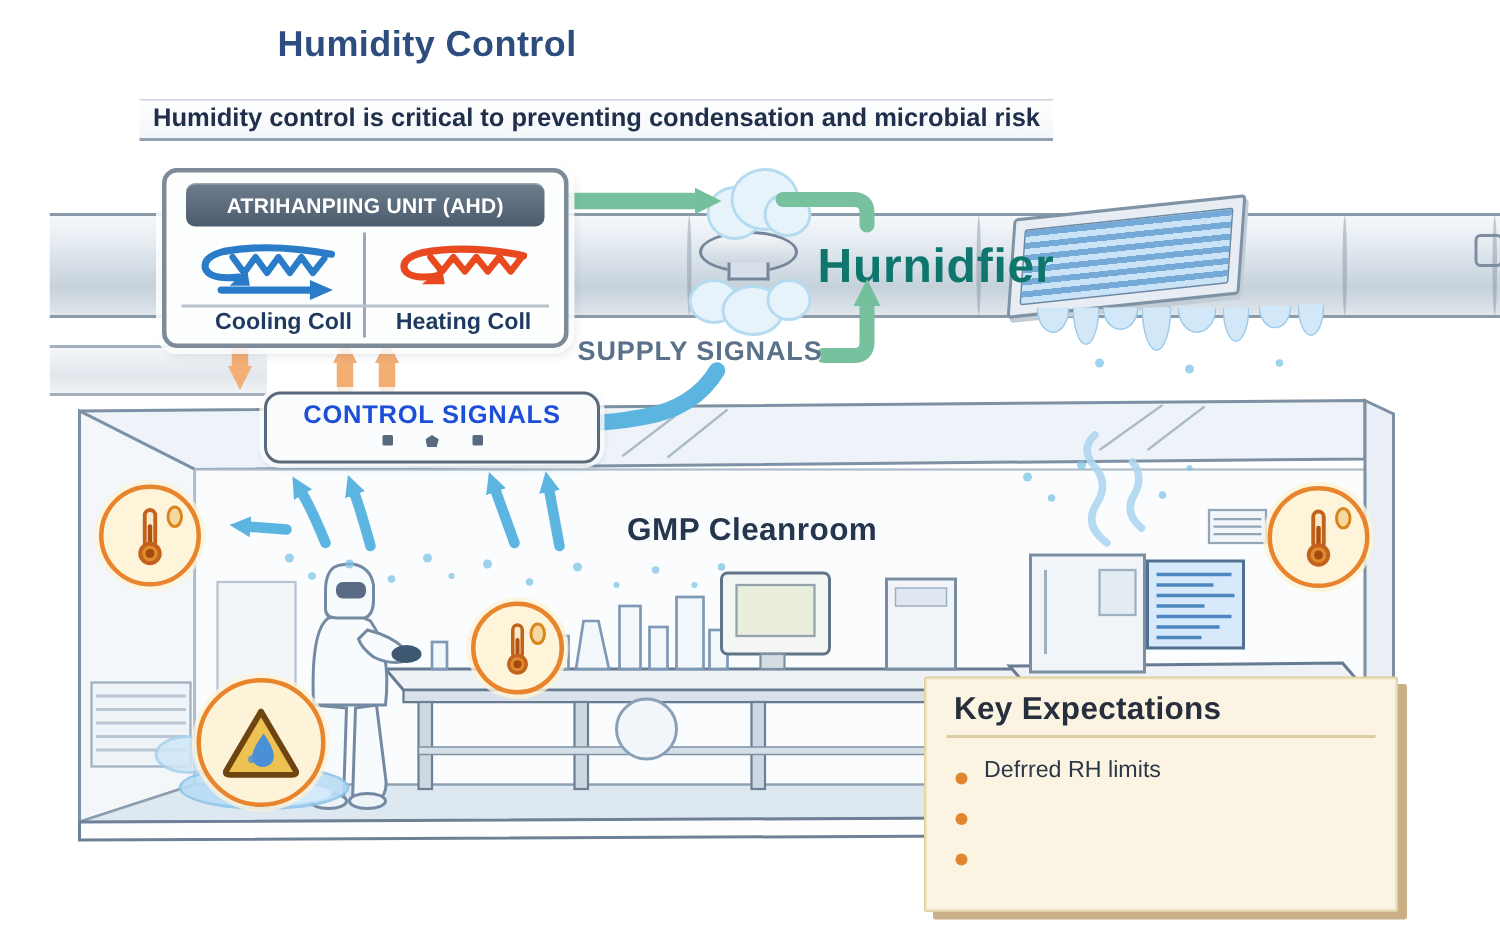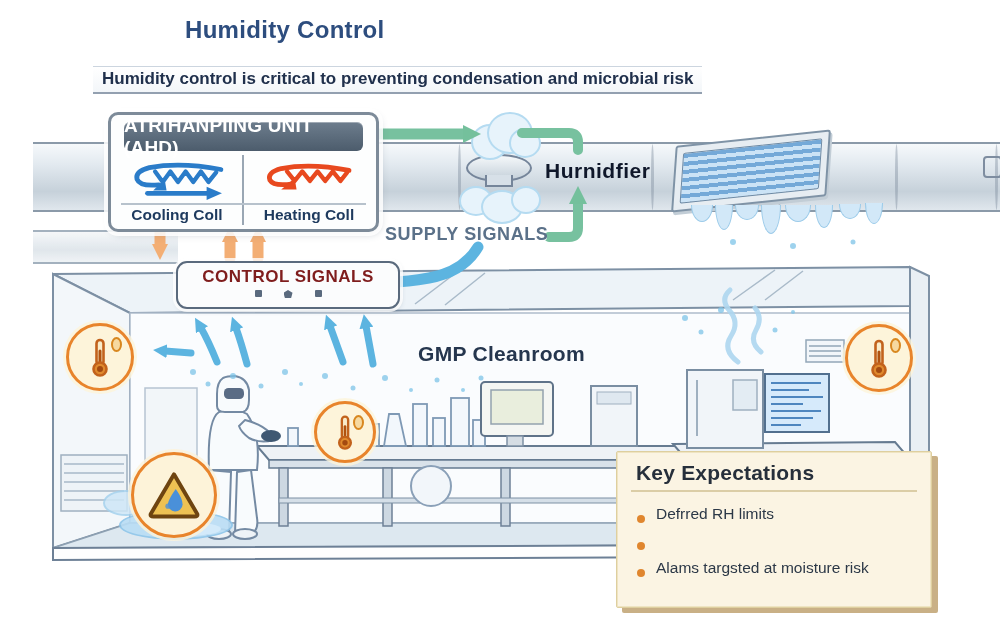--- a/index.html
+++ b/index.html
@@ -23,52 +23,52 @@
         border-top:2.5px solid #8b9aa9;border-bottom:2.5px solid #8b9aa9;}
   .seam{position:absolute;top:0;width:3px;height:100%;background:rgba(120,136,152,.4);border-radius:50%;}
   .duct-port{left:950px;top:156px;width:15px;height:18px;border:2px solid #7e8da0;border-radius:4px;z-index:2;}
 
   
   .ahu{left:75px;top:112px;width:265px;height:114px;z-index:5;background:#fdfefe;
        border:3px solid #7d8b99;border-radius:10px;
        box-shadow:0 0 0 4px rgba(255,255,255,.85), 2px 3px 7px rgba(70,90,110,.25);}
   .ahu-header{position:absolute;left:13px;right:13px;top:7px;height:29px;border-radius:6px;
               background:linear-gradient(#6d7d8d,#4c5c6c);display:flex;align-items:center;justify-content:center;
-              color:#fff;font-weight:800;font-size:19px;letter-spacing:.2px;
+              color:#fff;font-weight:800;font-size:14px;letter-spacing:.2px;
               box-shadow:inset 0 1px 0 rgba(255,255,255,.35);}
   .ahu-vdiv{position:absolute;left:131px;top:40px;width:2px;height:70px;background:#9aa7b4;}
   .ahu-hdiv{position:absolute;left:10px;right:10px;top:88px;height:1.5px;background:#b7c2cc;}
   .coil{position:absolute;top:44px;width:120px;height:42px;}
   .coil.l{left:8px;} .coil.r{left:138px;}
   .coil-label{position:absolute;top:91px;width:130px;text-align:center;font-size:15.5px;font-weight:700;color:#1e3a5e;}
-  .coil-label.l{left:1px;} .coil-label.r{left:133px;}
-
-  
-  .hum-label{left:512px;top:159px;font-size:21px;font-weight:600;color:#0f172a;letter-spacing:.5px;z-index:3;text-align:right;}
+  .coil-label.l{left:13px;} .coil-label.r{left:133px;}
+
+  
+  .hum-label{left:512px;top:159px;font-size:32px;font-weight:600;color:#0f766e;letter-spacing:.5px;z-index:3;text-align:right;}
   .dome{left:433px;top:154px;width:62px;height:24px;border-radius:50%;z-index:2;
         background:linear-gradient(#f5f8fa,#c3cfd9);border:2px solid #75859a;}
   .dome-base{left:452px;top:175px;width:24px;height:10px;background:#d7e0e8;border:2px solid #75859a;border-top:none;z-index:2;}
   .puff{border-radius:50%;background:#e7f3fb;border:2px solid #b5dbf1;z-index:3;}
   .blue-panel{left:640px;top:138px;width:152px;height:62px;z-index:2;background:#e7edf2;border:2px solid #7f93a6;
               border-radius:3px;transform:rotate(-6deg) skewX(-10deg);box-shadow:2px 3px 0 #c2cdd6;}
   .blue-panel-inner{position:absolute;inset:6px;border:1.5px solid #6c89a4;border-radius:2px;
               background:repeating-linear-gradient(180deg,#74a9d8 0 4px,#cbe3f6 4px 8px);}
   .icicle{background:#d2e8f8;border:1.5px solid #9ccbe9;border-top:none;z-index:2;
           border-radius:0 0 50% 50% / 0 0 100% 100%;}
 
   
   .supply-label{left:352px;top:224px;font-size:18px;font-weight:800;color:#5b7189;letter-spacing:.6px;z-index:5;
                 text-shadow:0 1px 0 #fff;}
   .gmp-label{left:385px;top:342px;font-size:21px;font-weight:700;color:#25364e;z-index:3;letter-spacing:.3px;}
 
   
   .ctrl{left:143px;top:261px;width:220px;height:44px;z-index:5;background:#fbfcfd;border:2.5px solid #5a6a7d;
         border-radius:11px;box-shadow:0 0 0 3px rgba(255,255,255,.8),1px 2px 5px rgba(60,80,100,.25);
         display:flex;flex-direction:column;align-items:center;}
-  .ctrl-text{margin-top:4px;font-size:17px;font-weight:800;color:#7f1d1d;letter-spacing:.5px;}
+  .ctrl-text{margin-top:4px;font-size:17px;font-weight:800;color:#1d4ed8;letter-spacing:.5px;}
   .ctrl-dots{display:flex;gap:22px;margin-top:3px;}
   .ctrl-dots span{width:7px;height:7px;background:#5a6a7e;border-radius:1px;}
   .ctrl-dots span:nth-child(2){width:9px;height:8px;clip-path:polygon(50% 0,100% 35%,85% 100%,15% 100%,0 35%);}
 
   
   .therm{background:#fdf4da;border:3px solid #e8842b;border-radius:50%;z-index:3;
          display:flex;align-items:center;justify-content:center;
          box-shadow:0 0 0 3px rgba(253,244,218,.8);}
   .therm-dot{position:absolute;right:9px;top:11px;width:7px;height:11px;border-radius:50%;
              background:#f6d9a0;border:2px solid #d8871f;}
@@ -368,18 +368,17 @@
     <div>
       <div class="key-row">
         <span class="key-dot"></span>
         <span class="key-text">Defrred RH limits</span>
       </div>
       <div class="key-row">
         <span class="key-dot"></span>
       </div>
       <div class="key-row">
         <span class="key-dot"></span>
-        <span class="key-text">Alams targsted at moisture risk</span>
       </div>
     </div>
   </div>
 
 </div>
 
 </body></html>

